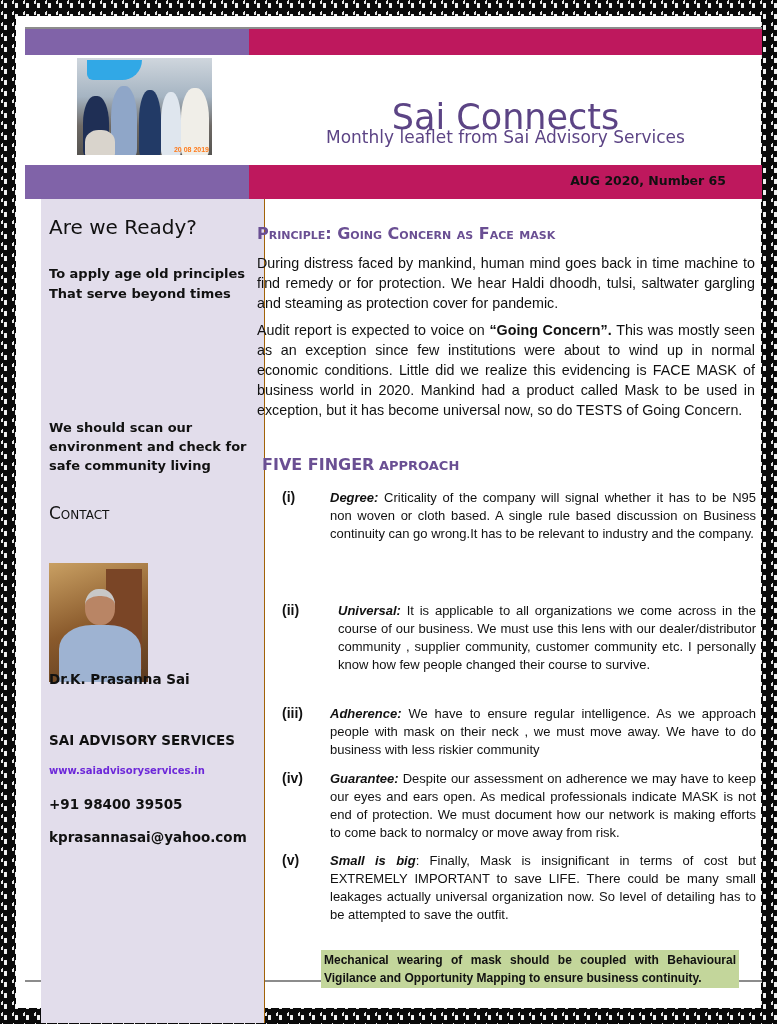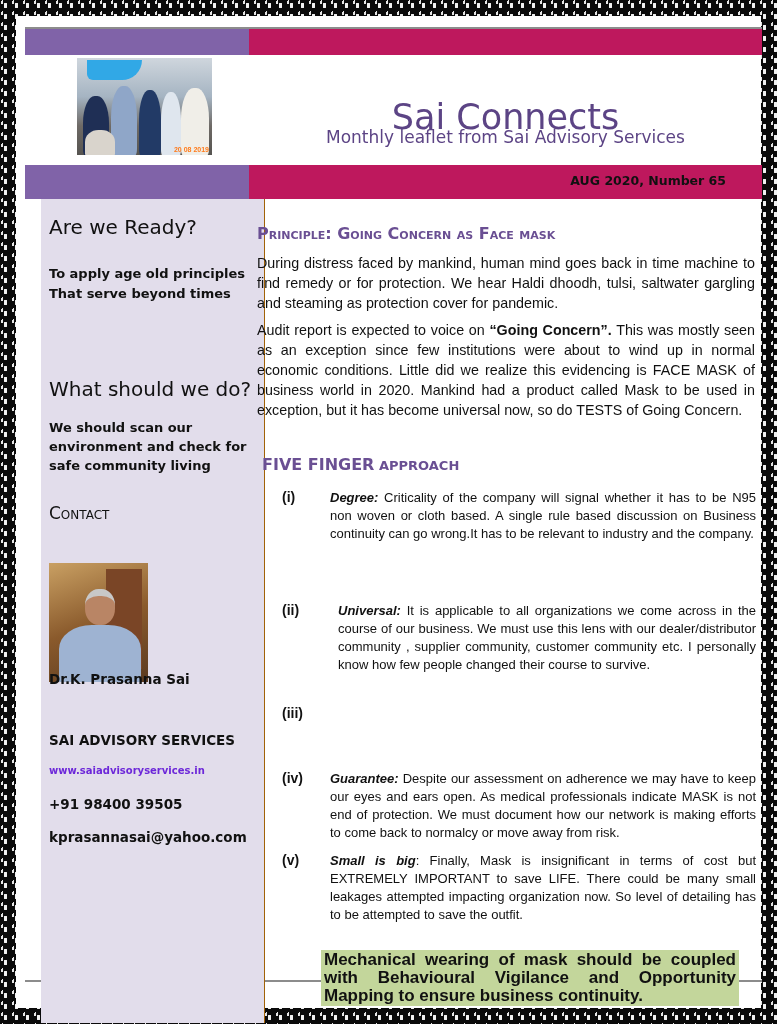--- a/index.html
+++ b/index.html
@@ -57,21 +57,21 @@
 
   .main { position: absolute; left: 224px; top: 170px; width: 513px; }
   .h-principle { position: absolute; left: 8px; top: 25px; font-family: "DejaVu Sans", sans-serif; font-weight: bold; font-size: 16px; color: #6a4f93; font-variant: small-caps; }
   .para { position: absolute; left: 8px; width: 498px; font-size: 14.3px; line-height: 20px; color: #111; text-align: justify; }
   .h-five { position: absolute; left: 13px; top: 256px; font-family: "DejaVu Sans", sans-serif; font-weight: bold; font-size: 16px; color: #6a4f93; }
   .h-five .small { font-size: 13px; }
   .item { position: absolute; left: 33px; width: 474px; display: flex; }
   .item .num { width: 48px; font-weight: bold; font-size: 14px; color: #111; }
   .item .body { flex: 1; font-size: 13px; line-height: 18px; color: #111; text-align: justify; }
   .item .lead { font-weight: bold; font-style: italic; }
-  .callout { position: absolute; left: 72px; top: 751px; width: 418px; background: #c3d69b; padding: 1px 3px; font-weight: bold; font-size: 17px; line-height: 18px; color: #111; text-align: justify; }
+  .callout { position: absolute; left: 72px; top: 751px; width: 418px; background: #c3d69b; padding: 1px 3px; font-weight: bold; font-size: 12px; line-height: 18px; color: #111; text-align: justify; }
 </style>
 </head>
 <body>
 
 <div class="frame"></div>
 <div class="frame-inner"></div>
 
 <div class="sheet">
 
   <div class="band band-top">
@@ -97,21 +97,20 @@
     <div class="dark"></div>
     <div class="light">
       <span class="issue">AUG 2020, Number 65</span>
     </div>
   </div>
 
   <div class="sidebar">
     <div class="sb-h" style="top:16px;">Are we Ready?</div>
     <div class="sb-t" style="top:65px;">To apply age old principles</div>
     <div class="sb-t" style="top:85px;">That serve beyond times</div>
-    <div class="sb-h" style="top:178px;">What should we do?</div>
     <div class="sb-t" style="top:219px;">We should scan our environment and check for safe community living</div>
     <div class="sb-contact">Contact</div>
     <div class="portrait">
       <div class="door"></div>
       <div class="shirt"></div>
       <div class="head"></div>
     </div>
     <div class="sb-c" style="top:472px;">Dr.K. Prasanna Sai</div>
     <div class="sb-c" style="top:533px;">SAI ADVISORY SERVICES</div>
     <div class="sb-c link" style="top:566px;">www.saiadvisoryservices.in</div>
@@ -129,25 +128,26 @@
     <div class="item" style="top:290px;">
       <div class="num">(i)</div>
       <div class="body"><span class="lead">Degree:</span><span> Criticality of the company will signal whether it has to be N95 non woven or cloth based. A single rule based discussion on Business continuity can go wrong.It has to be relevant to industry and the company.</span></div>
     </div>
     <div class="item" style="top:403px;gap:8px;">
       <div class="num">(ii)</div>
       <div class="body"><span class="lead">Universal:</span><span> It is applicable to all organizations we come across in the course of our business. We must use this lens with our dealer/distributor community , supplier community, customer community etc. I personally know how few people changed their course to survive.</span></div>
     </div>
     <div class="item" style="top:506px;">
       <div class="num">(iii)</div>
+      <div class="body"><span class="lead">Adherence:</span><span> We have to ensure regular intelligence. As we approach people with mask on their neck , we must move away. We have to do business with less riskier community</span></div>
     </div>
     <div class="item" style="top:571px;">
       <div class="num">(iv)</div>
       <div class="body"><span class="lead">Guarantee:</span><span> Despite our assessment on adherence we may have to keep our eyes and ears open. As medical professionals indicate MASK is not end of protection. We must document how our network is making efforts to come back to normalcy or move away from risk.</span></div>
     </div>
     <div class="item" style="top:653px;">
       <div class="num">(v)</div>
-      <div class="body"><span class="lead">Small is big</span><span>: Finally, Mask is insignificant in terms of cost but EXTREMELY IMPORTANT to save LIFE. There could be many small leakages attempted impacting organization now. So level of detailing has to be attempted to save the outfit.</span></div>
+      <div class="body"><span class="lead">Small is big</span><span>: Finally, Mask is insignificant in terms of cost but EXTREMELY IMPORTANT to save LIFE. There could be many small leakages actually universal organization now. So level of detailing has to be attempted to save the outfit.</span></div>
     </div>
 
     <div class="callout">Mechanical wearing of mask should be coupled with Behavioural Vigilance and Opportunity Mapping to ensure business continuity.</div>
   </div>
 </div>
 
 </body></html>

